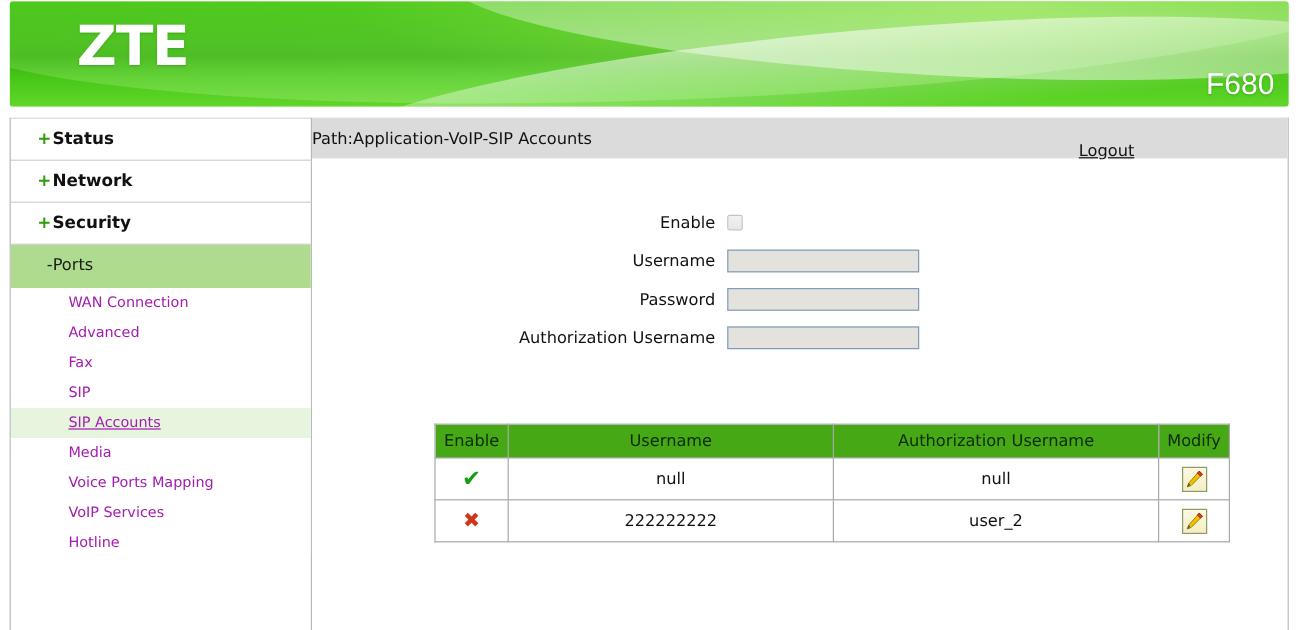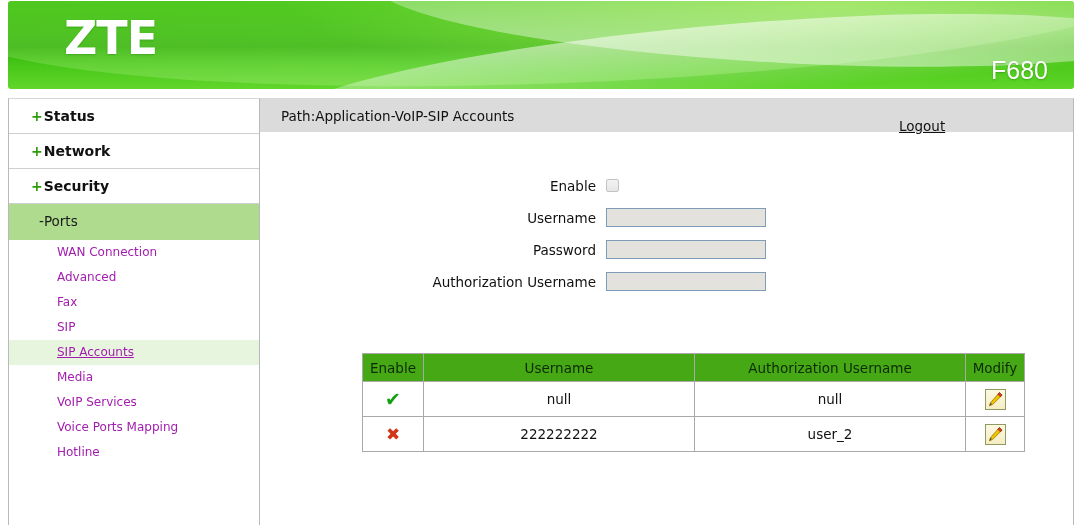--- a/index.html
+++ b/index.html
@@ -67,21 +67,21 @@
     font-size: 46px;
     font-weight: bold;
     letter-spacing: -1px;
     color: #ffffff;
     font-family: "DejaVu Sans", "Liberation Sans", sans-serif;
     text-shadow: 0 1px 2px rgba(0,80,0,0.25);
     line-height: 1;
   }
   #model-name {
     position: absolute;
-    right: 26px;
+    right: 12px;
     bottom: 6px;
     font-size: 25px;
     color: #ffffff;
     font-family: "Liberation Sans", "DejaVu Sans", sans-serif;
     text-shadow: 0 1px 2px rgba(0,70,0,0.3);
     line-height: 1;
   }
 
   
   #body-wrap {
@@ -154,21 +154,21 @@
     overflow: hidden;
   }
   #path-bar {
     height: 33px;
     background: #dbdbdb;
     display: flex;
     align-items: center;
     position: relative;
   }
   #path-text {
-    margin-left: 21px;
+    margin-left: 0;
     font-size: 13.5px;
     color: #111111;
     white-space: nowrap;
   }
   #logout-link {
     position: absolute;
     left: 639px;
     font-size: 13.5px;
     color: #111111;
     text-decoration: underline;
@@ -316,24 +316,24 @@
     <div class="nav-leaf">
       <span>SIP</span>
     </div>
     <div class="nav-leaf selected">
       <span>SIP Accounts</span>
     </div>
     <div class="nav-leaf">
       <span>Media</span>
     </div>
     <div class="nav-leaf">
+      <span>Voice Ports Mapping</span>
+    </div>
+    <div class="nav-leaf">
       <span>VoIP Services</span>
-    </div>
-    <div class="nav-leaf">
-      <span>Voice Ports Mapping</span>
     </div>
     <div class="nav-leaf">
       <span>Hotline</span>
     </div>
 
   </div>
 
   <div id="content">
 
     <div id="path-bar">

